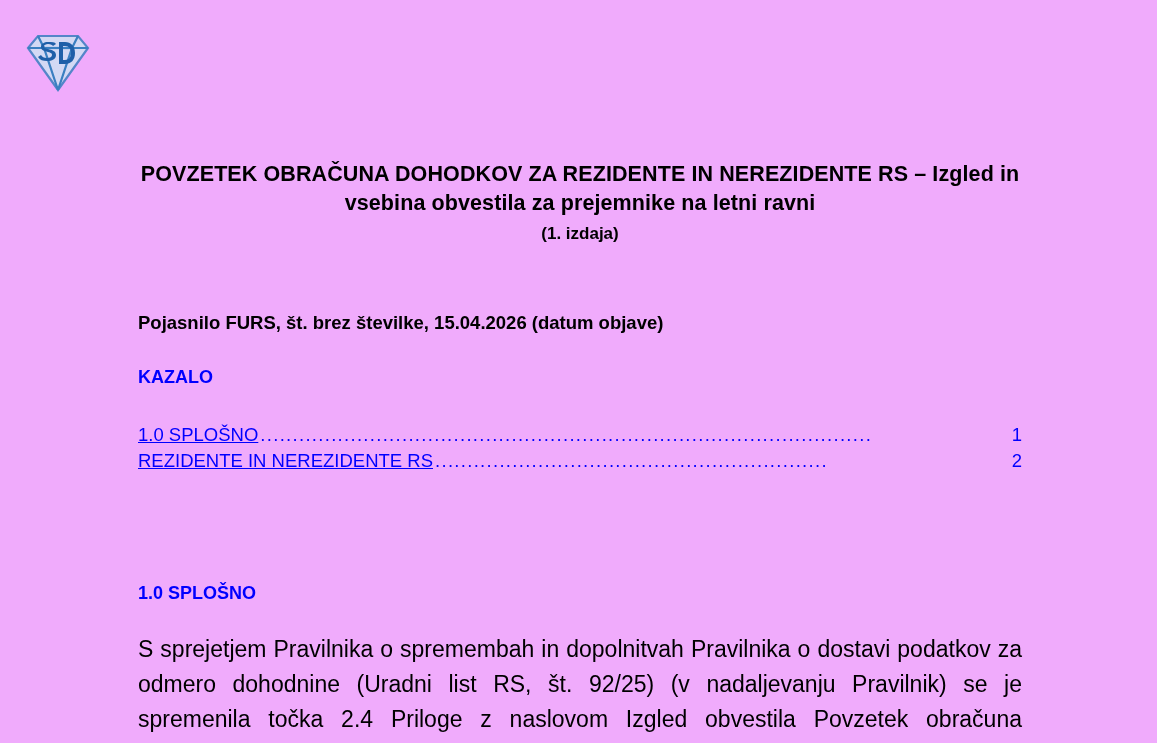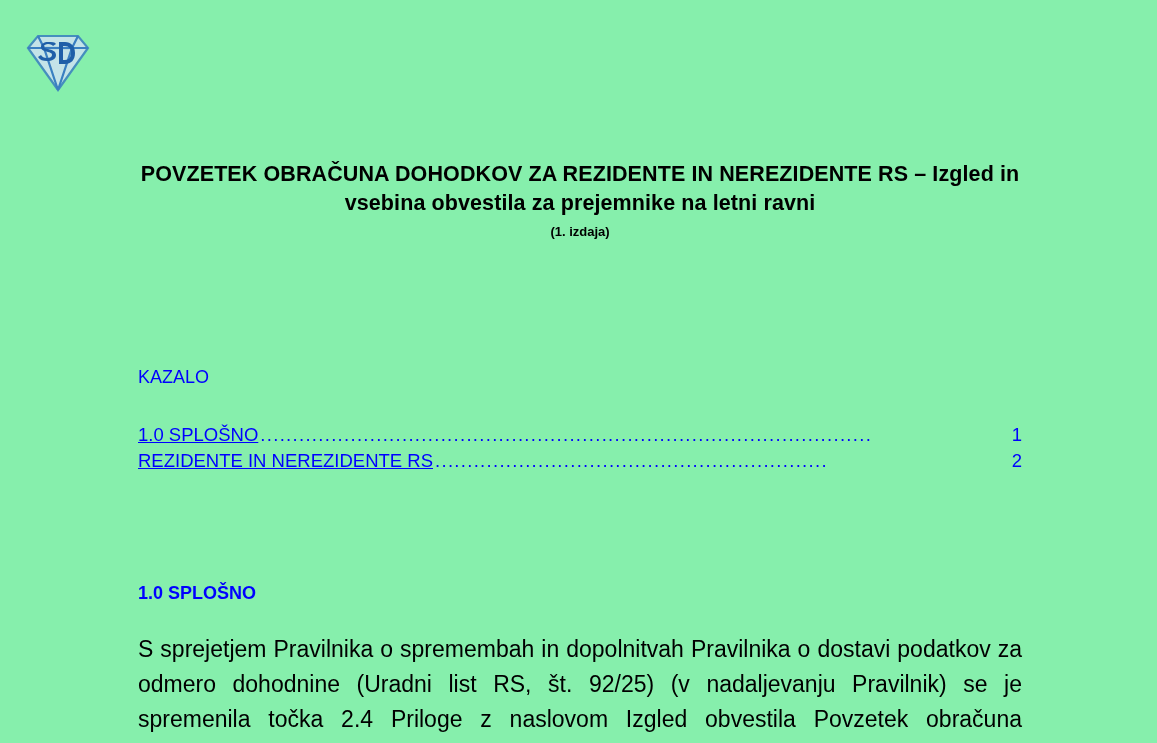--- a/index.html
+++ b/index.html
@@ -11,21 +11,21 @@
     width: 1157px;
     height: 743px;
     overflow: hidden;
     font-family: "Liberation Sans", sans-serif;
     color: #000000;
   }
   .page {
     position: relative;
     width: 1157px;
     height: 743px;
-    background: #86efac;
+    background: #f0abfc;
   }
   
   .logo {
     position: absolute;
     left: 18px;
     top: 28px;
     width: 80px;
     height: 72px;
   }
   
@@ -36,40 +36,40 @@
     width: 884px;
     text-align: center;
   }
   .doc-title {
     font-size: 21.5px;
     font-weight: bold;
     line-height: 1.36;
     letter-spacing: 0.1px;
   }
   .doc-edition {
-    font-size: 13px;
+    font-size: 17px;
     font-weight: bold;
     margin-top: 6px;
   }
   
   .pojasnilo {
     position: absolute;
     left: 138px;
     top: 312px;
     width: 884px;
     font-size: 18.5px;
     font-weight: bold;
   }
   
   .kazalo-heading {
     position: absolute;
     left: 138px;
     top: 367px;
     font-size: 18px;
-    font-weight: normal;
+    font-weight: bold;
     color: #0000ff;
   }
   
   .toc {
     position: absolute;
     left: 138px;
     top: 422px;
     width: 884px;
     color: #0000ff;
     font-size: 18.5px;
@@ -148,20 +148,21 @@
         <path d="M41 14 l0 22 l6 0 c6 0 10 -4 10 -11 0 -7 -4 -11 -10 -11 z m4 4 l2 0 c4 0 6 3 6 7 0 4 -2 7 -6 7 l-2 0 z"></path>
       </g>
     </svg>
   </div>
 
   <div class="title-block">
     <div class="doc-title">POVZETEK OBRAČUNA DOHODKOV ZA REZIDENTE IN NEREZIDENTE RS – Izgled in vsebina obvestila za prejemnike na letni ravni</div>
     <div class="doc-edition">(1. izdaja)</div>
   </div>
 
+  <div class="pojasnilo">Pojasnilo FURS, št. brez številke, 15.04.2026 (datum objave)</div>
 
   <div class="kazalo-heading">KAZALO</div>
 
   <div class="toc">
 
     <div class="toc-row">
       <span class="toc-label">1.0 SPLOŠNO</span>
       <span class="toc-dots">...............................................................................................</span>
       <span class="toc-page">1</span>
     </div>

